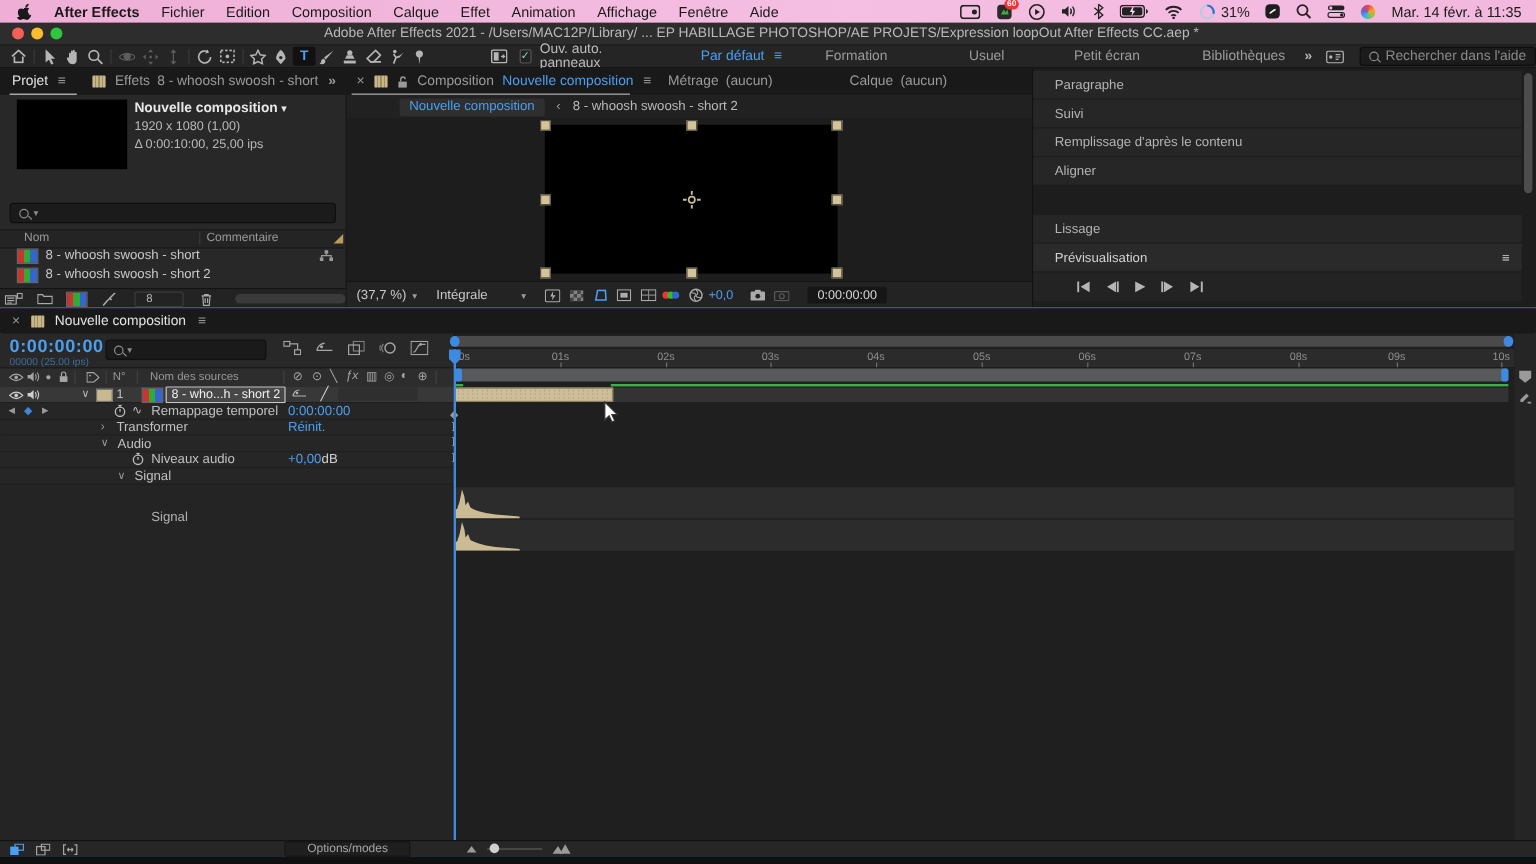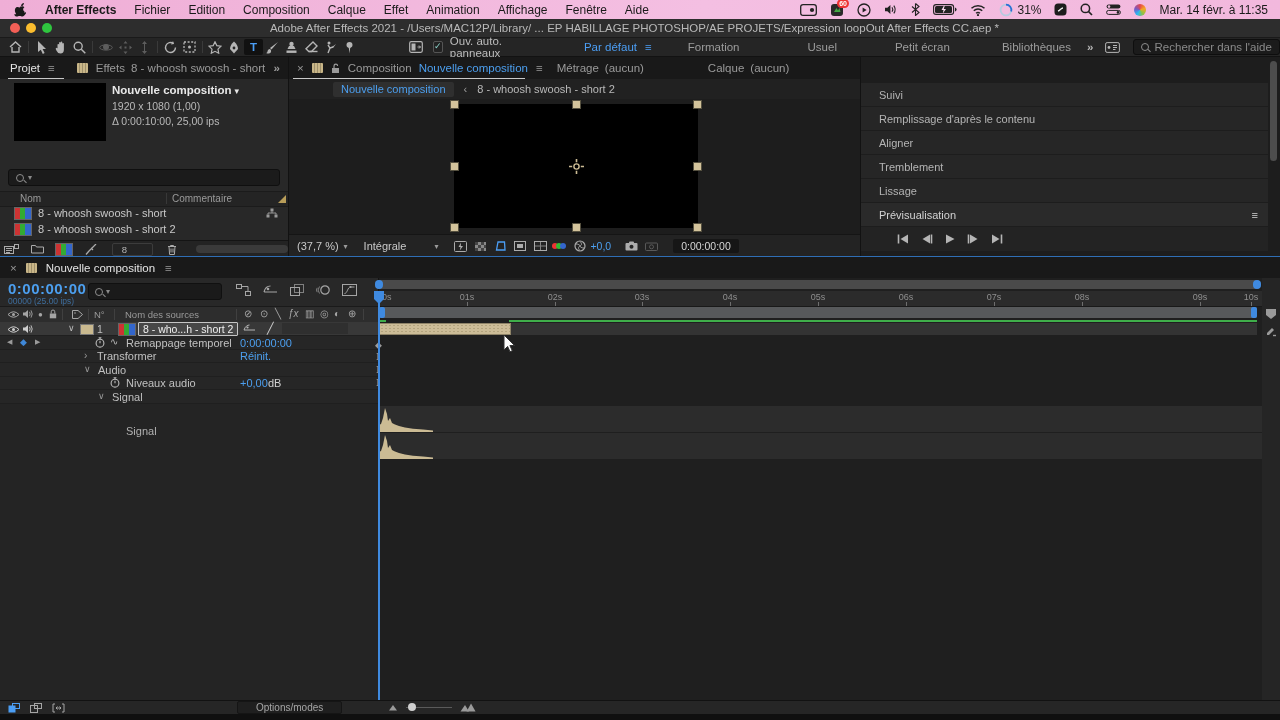--- a/index.html
+++ b/index.html
@@ -597,31 +597,31 @@
           <svg width="13" height="10" viewBox="0 0 13 10">
               <rect x="0.5" y="2" width="12" height="7.5" rx="1" fill="none" stroke="currentColor"></rect>
               <circle cx="6.5" cy="5.8" r="2" fill="none" stroke="currentColor"></circle>
             </svg>
         </span>
         <span class="tcbox" style="margin-left:12px;">0:00:00:00</span>
       </div>
     </div>
 
     <div class="panel rightp">
+      <div class="rrow" style="top:2px;">
+          <span>Paragraphe</span>
+        </div>
       <div class="rrow" style="top:50px;">
           <span>Remplissage d'après le contenu</span>
         </div>
       <div class="rrow" style="top:26px;">
           <span>Suivi</span>
         </div>
       <div class="rrow" style="top:74px;">
           <span>Aligner</span>
-        </div>
-      <div class="rrow" style="top:98px;">
-          <span>Tremblement</span>
         </div>
       <div class="rrow" style="top:122px;">
           <span>Lissage</span>
         </div>
       <div class="rrow hdr" style="top:146px;">
         <span>Prévisualisation</span>
         <span style="margin-left:auto;margin-right:10px;">≡</span>
       </div>
       <div class="transport" style="top:170px;">
         <span>
@@ -859,21 +859,21 @@
             <span class="tmark"></span>
           </span>
         <span class="tick" style="left:615px;">
             <span class="tlabel">07s</span>
             <span class="tmark"></span>
           </span>
         <span class="tick" style="left:703px;">
             <span class="tlabel">08s</span>
             <span class="tmark"></span>
           </span>
-        <span class="tick" style="left:821px;">
+        <span class="tick" style="left:785px;">
             <span class="tlabel">09s</span>
             <span class="tmark"></span>
           </span>
         <span class="tick" style="left:872px;">
             <span class="tlabel">10s</span>
             <span class="tmark"></span>
           </span>
       </div>
 
       <div class="workarea">

